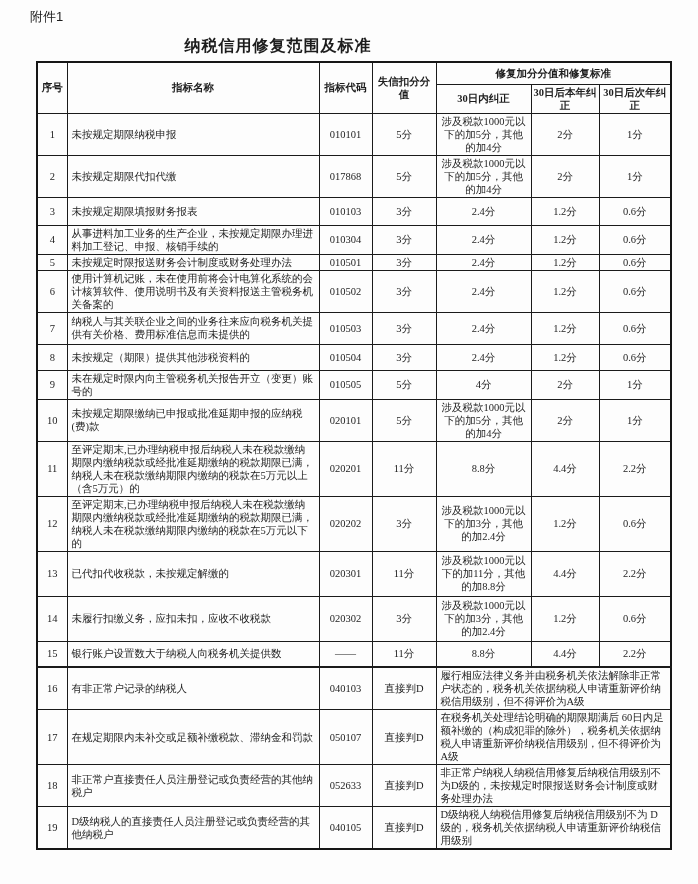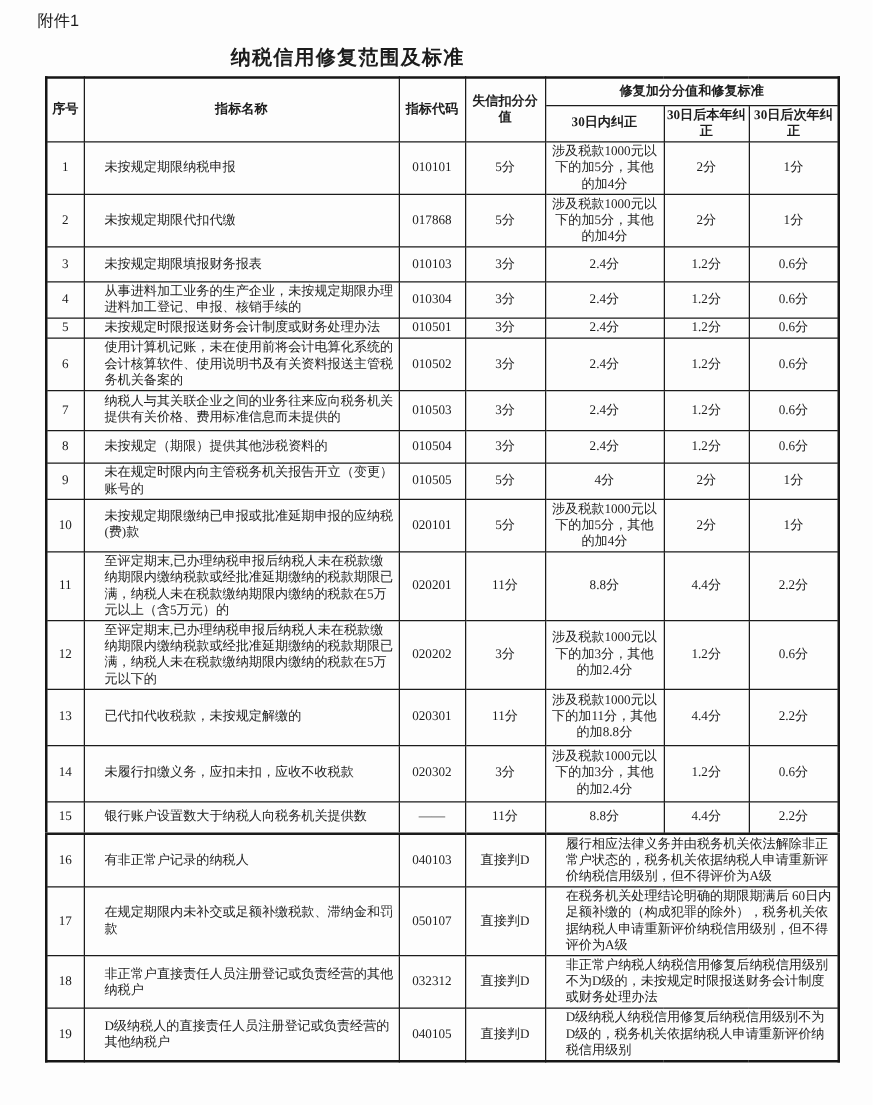--- a/index.html
+++ b/index.html
@@ -26,21 +26,21 @@
     border:2px solid #161616;
   }
   td, th {
     border:1px solid #1b1b1b;
     font-size:10.5px; line-height:13px;
     padding:1px 3px; vertical-align:middle;
     overflow:hidden; color:#1d1d1d;
   }
   th { font-weight:bold; text-align:center; padding:1px 2px; }
   td.c { text-align:center; }
-  td.l { text-align:left; padding-left:16px; padding-right:4px; }
+  td.l { text-align:left; padding-left:4px; padding-right:4px; }
   tr.hr1 { height:22px; }
   tr.hr2 { height:28px; }
   tr.h15 { height:15px; }
   tr.h26 { height:26px; }
   tr.h28 { height:28px; }
   tr.h32 { height:32px; }
   tr.h41 { height:41px; }
   tr.h45 { height:45px; }
   tr.h54 { height:54px; }
   tr.thick-top td { border-top-width:2px; }
@@ -228,21 +228,21 @@
     <tr class="h54">
       <td class="c">17</td>
       <td class="l">在规定期限内未补交或足额补缴税款、滞纳金和罚款</td>
       <td class="c">050107</td>
       <td class="c">直接判D</td>
       <td class="l" colspan="3">在税务机关处理结论明确的期限期满后 60日内足额补缴的（构成犯罪的除外），税务机关依据纳税人申请重新评价纳税信用级别，但不得评价为A级</td>
     </tr>
     <tr class="h41">
       <td class="c">18</td>
       <td class="l">非正常户直接责任人员注册登记或负责经营的其他纳税户</td>
-      <td class="c">032312</td>
+      <td class="c">052633</td>
       <td class="c">直接判D</td>
       <td class="l" colspan="3">非正常户纳税人纳税信用修复后纳税信用级别不为D级的，未按规定时限报送财务会计制度或财务处理办法</td>
     </tr>
     <tr class="h41">
       <td class="c">19</td>
       <td class="l">D级纳税人的直接责任人员注册登记或负责经营的其他纳税户</td>
       <td class="c">040105</td>
       <td class="c">直接判D</td>
       <td class="l" colspan="3">D级纳税人纳税信用修复后纳税信用级别不为 D级的，税务机关依据纳税人申请重新评价纳税信用级别</td>
     </tr>

